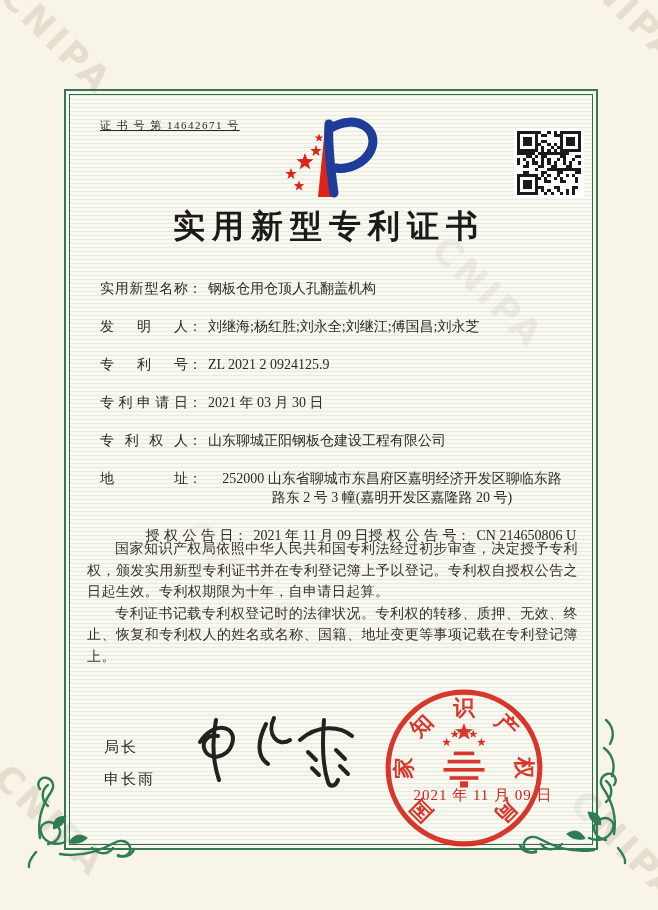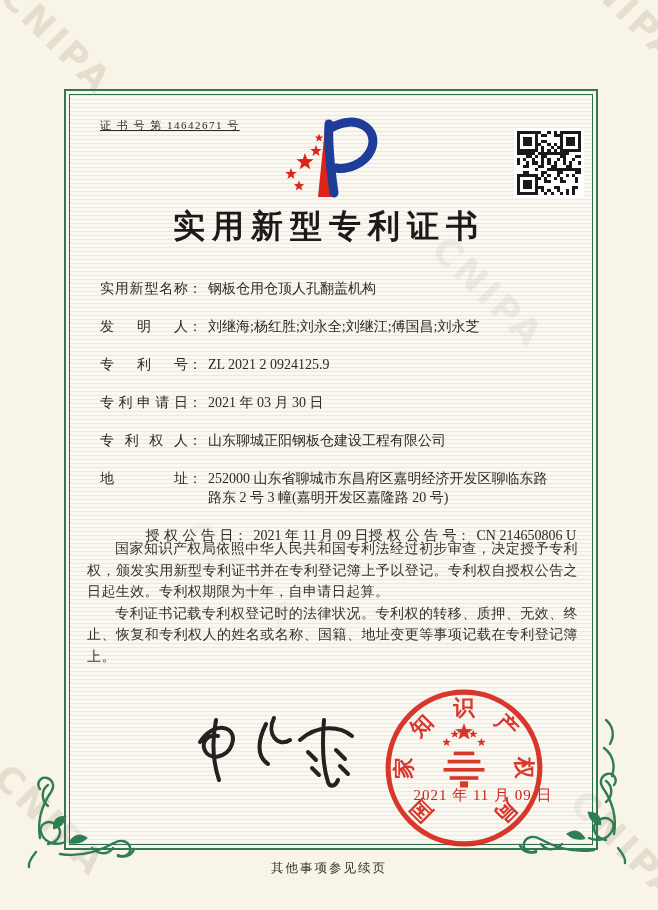--- a/index.html
+++ b/index.html
@@ -329,21 +329,21 @@
       <span class="fvalue">2021 年 03 月 30 日</span>
     </div>
     <div class="frow">
       <span class="flabel">专利权人</span>
         <span class="fcolon">：</span>
       <span class="fvalue">山东聊城正阳钢板仓建设工程有限公司</span>
     </div>
     <div class="frow">
       <span class="flabel">地址</span>
         <span class="fcolon">：</span>
-      <span class="fvalue" style="width:395px;">252000 山东省聊城市东昌府区嘉明经济开发区聊临东路
+      <span class="fvalue" style="width:395px;text-align:center;">252000 山东省聊城市东昌府区嘉明经济开发区聊临东路
 路东 2 号 3 幢(嘉明开发区嘉隆路 20 号)</span>
     </div>
     <div class="frow grant-row">
       <span class="grant-group">
         <span class="flabel">授权公告日</span>
           <span class="fcolon">：</span>
         <span class="fvalue">2021 年 11 月 09 日</span>
       </span>
       <span class="grant-group">
         <span class="flabel">授权公告号</span>
@@ -351,20 +351,24 @@
         <span class="fvalue">CN 214650806 U</span>
       </span>
     </div>
   </div>
 
   <div class="paragraphs">
     <p>国家知识产权局依照中华人民共和国专利法经过初步审查，决定授予专利权，颁发实用新型专利证书并在专利登记簿上予以登记。专利权自授权公告之日起生效。专利权期限为十年，自申请日起算。</p>
     <p>专利证书记载专利权登记时的法律状况。专利权的转移、质押、无效、终止、恢复和专利权人的姓名或名称、国籍、地址变更等事项记载在专利登记簿上。</p>
   </div>
 
+  <div class="signer">
+    <div>局长</div>
+    <div>申长雨</div>
+  </div>
 
   <svg class="signature" width="170" height="95" viewBox="0 0 170 95">
     <g stroke="#23221f" stroke-width="4" fill="none" stroke-linecap="round" stroke-linejoin="round">
       <path d="M28,14 C24,34 25,56 31,74"></path>
       <path d="M12,36 C26,14 50,20 44,38 C40,52 20,56 16,42 C14,34 22,28 30,30"></path>
       <path d="M78,18 C70,34 68,50 80,58"></path>
       <path d="M86,12 C78,28 90,42 102,34"></path>
       <path d="M112,34 C130,18 152,20 164,30"></path>
       <path d="M136,14 C134,38 134,58 140,76 C142,82 148,80 150,74"></path>
       <path d="M120,46 l8,8"></path>
@@ -422,15 +426,14 @@
       <path d="M14,134 c-3,-18 2,-33 11,-46 c4,-6 2,-12 -4,-14 c-7,-2 -11,6 -7,11"></path>
       <path d="M22,102 c-7,-6 -7,-16 0,-21"></path>
       <path d="M16,76 c-4,-12 0,-22 8,-28"></path>
       <path d="M18,44 c-5,-9 -3,-18 4,-24"></path>
       <path d="M10,148 c-5,6 -8,11 -7,15"></path>
       <path d="M28,124 q9,-2 11,-11 q-11,0 -11,11" fill="#2f7d52"></path>
       <path d="M44,138 q10,2 16,-4 q-9,-6 -16,4" fill="#2f7d52"></path>
     </g>
   </svg>
 
-  <div class="footer-note">其他事项参见续页</div>
 
 </div>
 
 </body></html>

